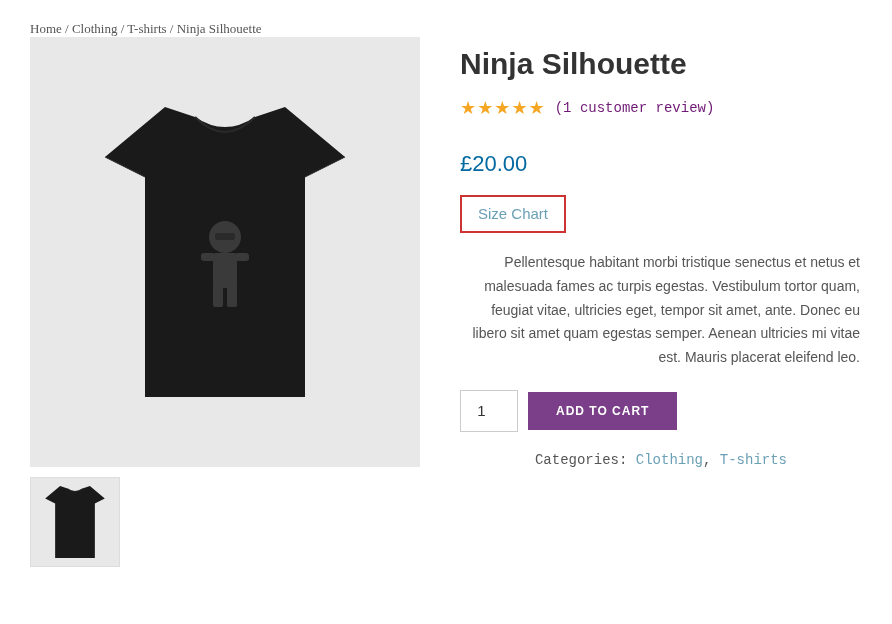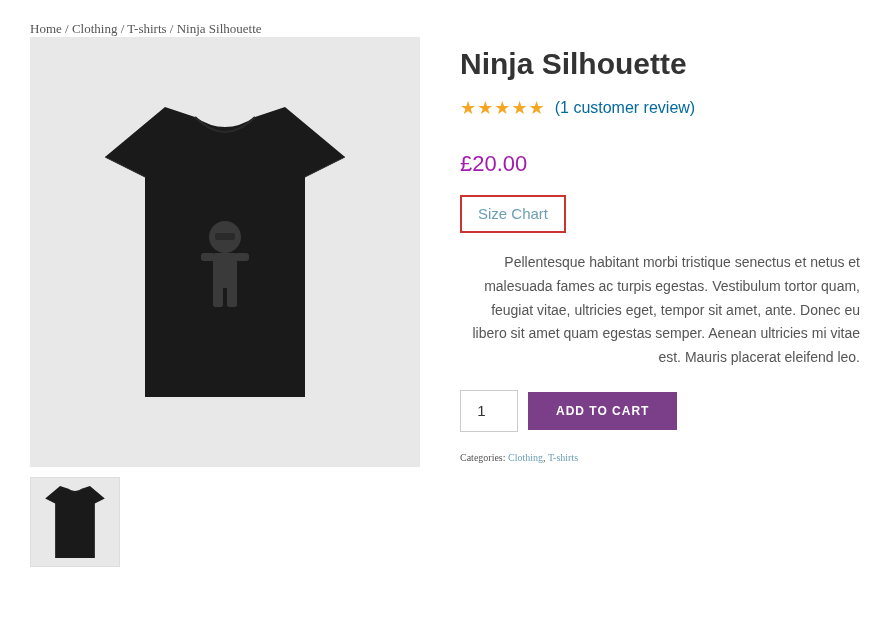--- a/index.html
+++ b/index.html
@@ -91,28 +91,28 @@
       display: flex;
       gap: 1px;
     }
 
     .star {
       color: #f5a623;
       font-size: 18px;
     }
 
     .review-link {
+      color: #701a75;
+      text-decoration: none;
+      font-size: 14px;
+      font-family: Liberation Mono, monospace;
+    }
+
+    .price {
       color: #0369a1;
-      text-decoration: none;
-      font-size: 16px;
-      font-family: Liberation Sans, sans-serif;
-    }
-
-    .price {
-      color: #a21caf;
       font-size: 22px;
       font-weight: 400;
       margin-bottom: 18px;
       font-family: Arial, sans-serif;
       margin-top: 32px;
     }
 
     .size-chart-box {
       display: inline-block;
       border: 2px solid #cc3333;
@@ -162,23 +162,24 @@
       padding: 12px 28px;
       font-size: 12px;
       font-weight: 700;
       letter-spacing: 1px;
       cursor: pointer;
       font-family: Arial, sans-serif;
       text-transform: uppercase;
     }
 
     .categories-row {
-      font-size: 10px;
-      color: #555;
-      font-family: Liberation Serif, serif;
+      font-size: 14px;
+      color: #555;
+      font-family: Liberation Mono, monospace;
+      text-align: center;
     }
     .categories-row a {
       color: #6a9fb5;
       text-decoration: none;
     }
   </style>
 </head>
 <body>
 
 <nav>

